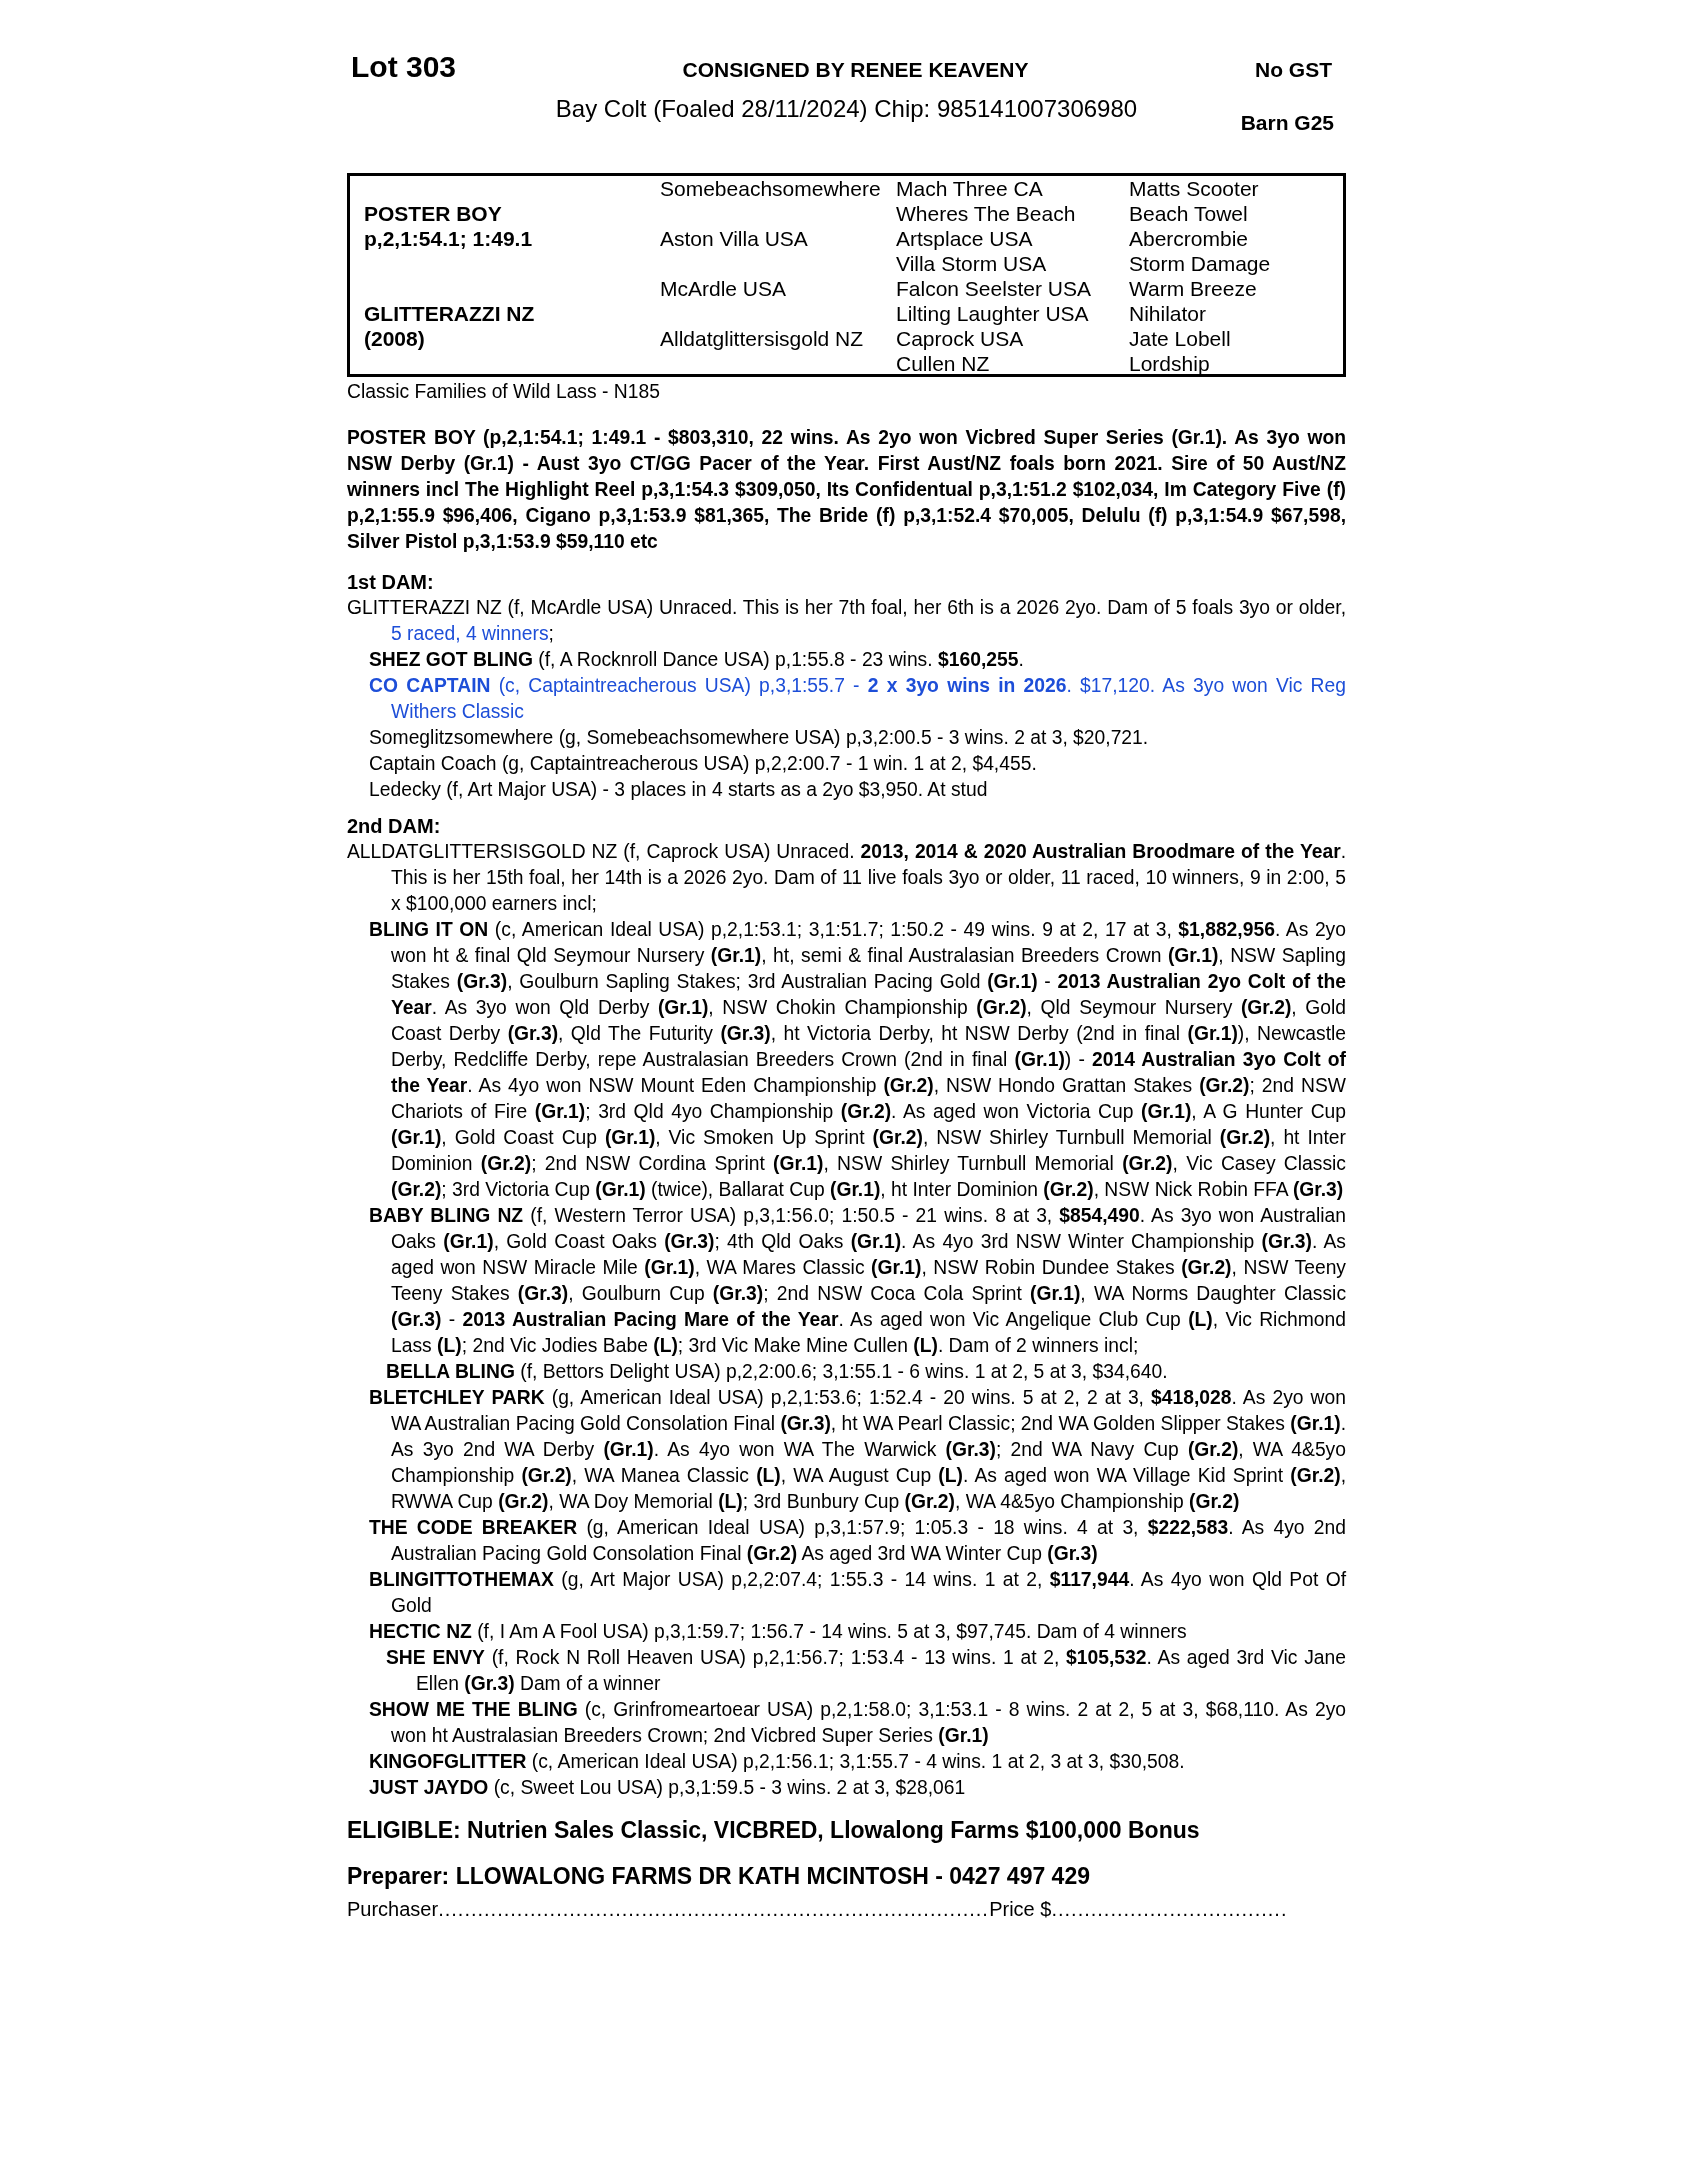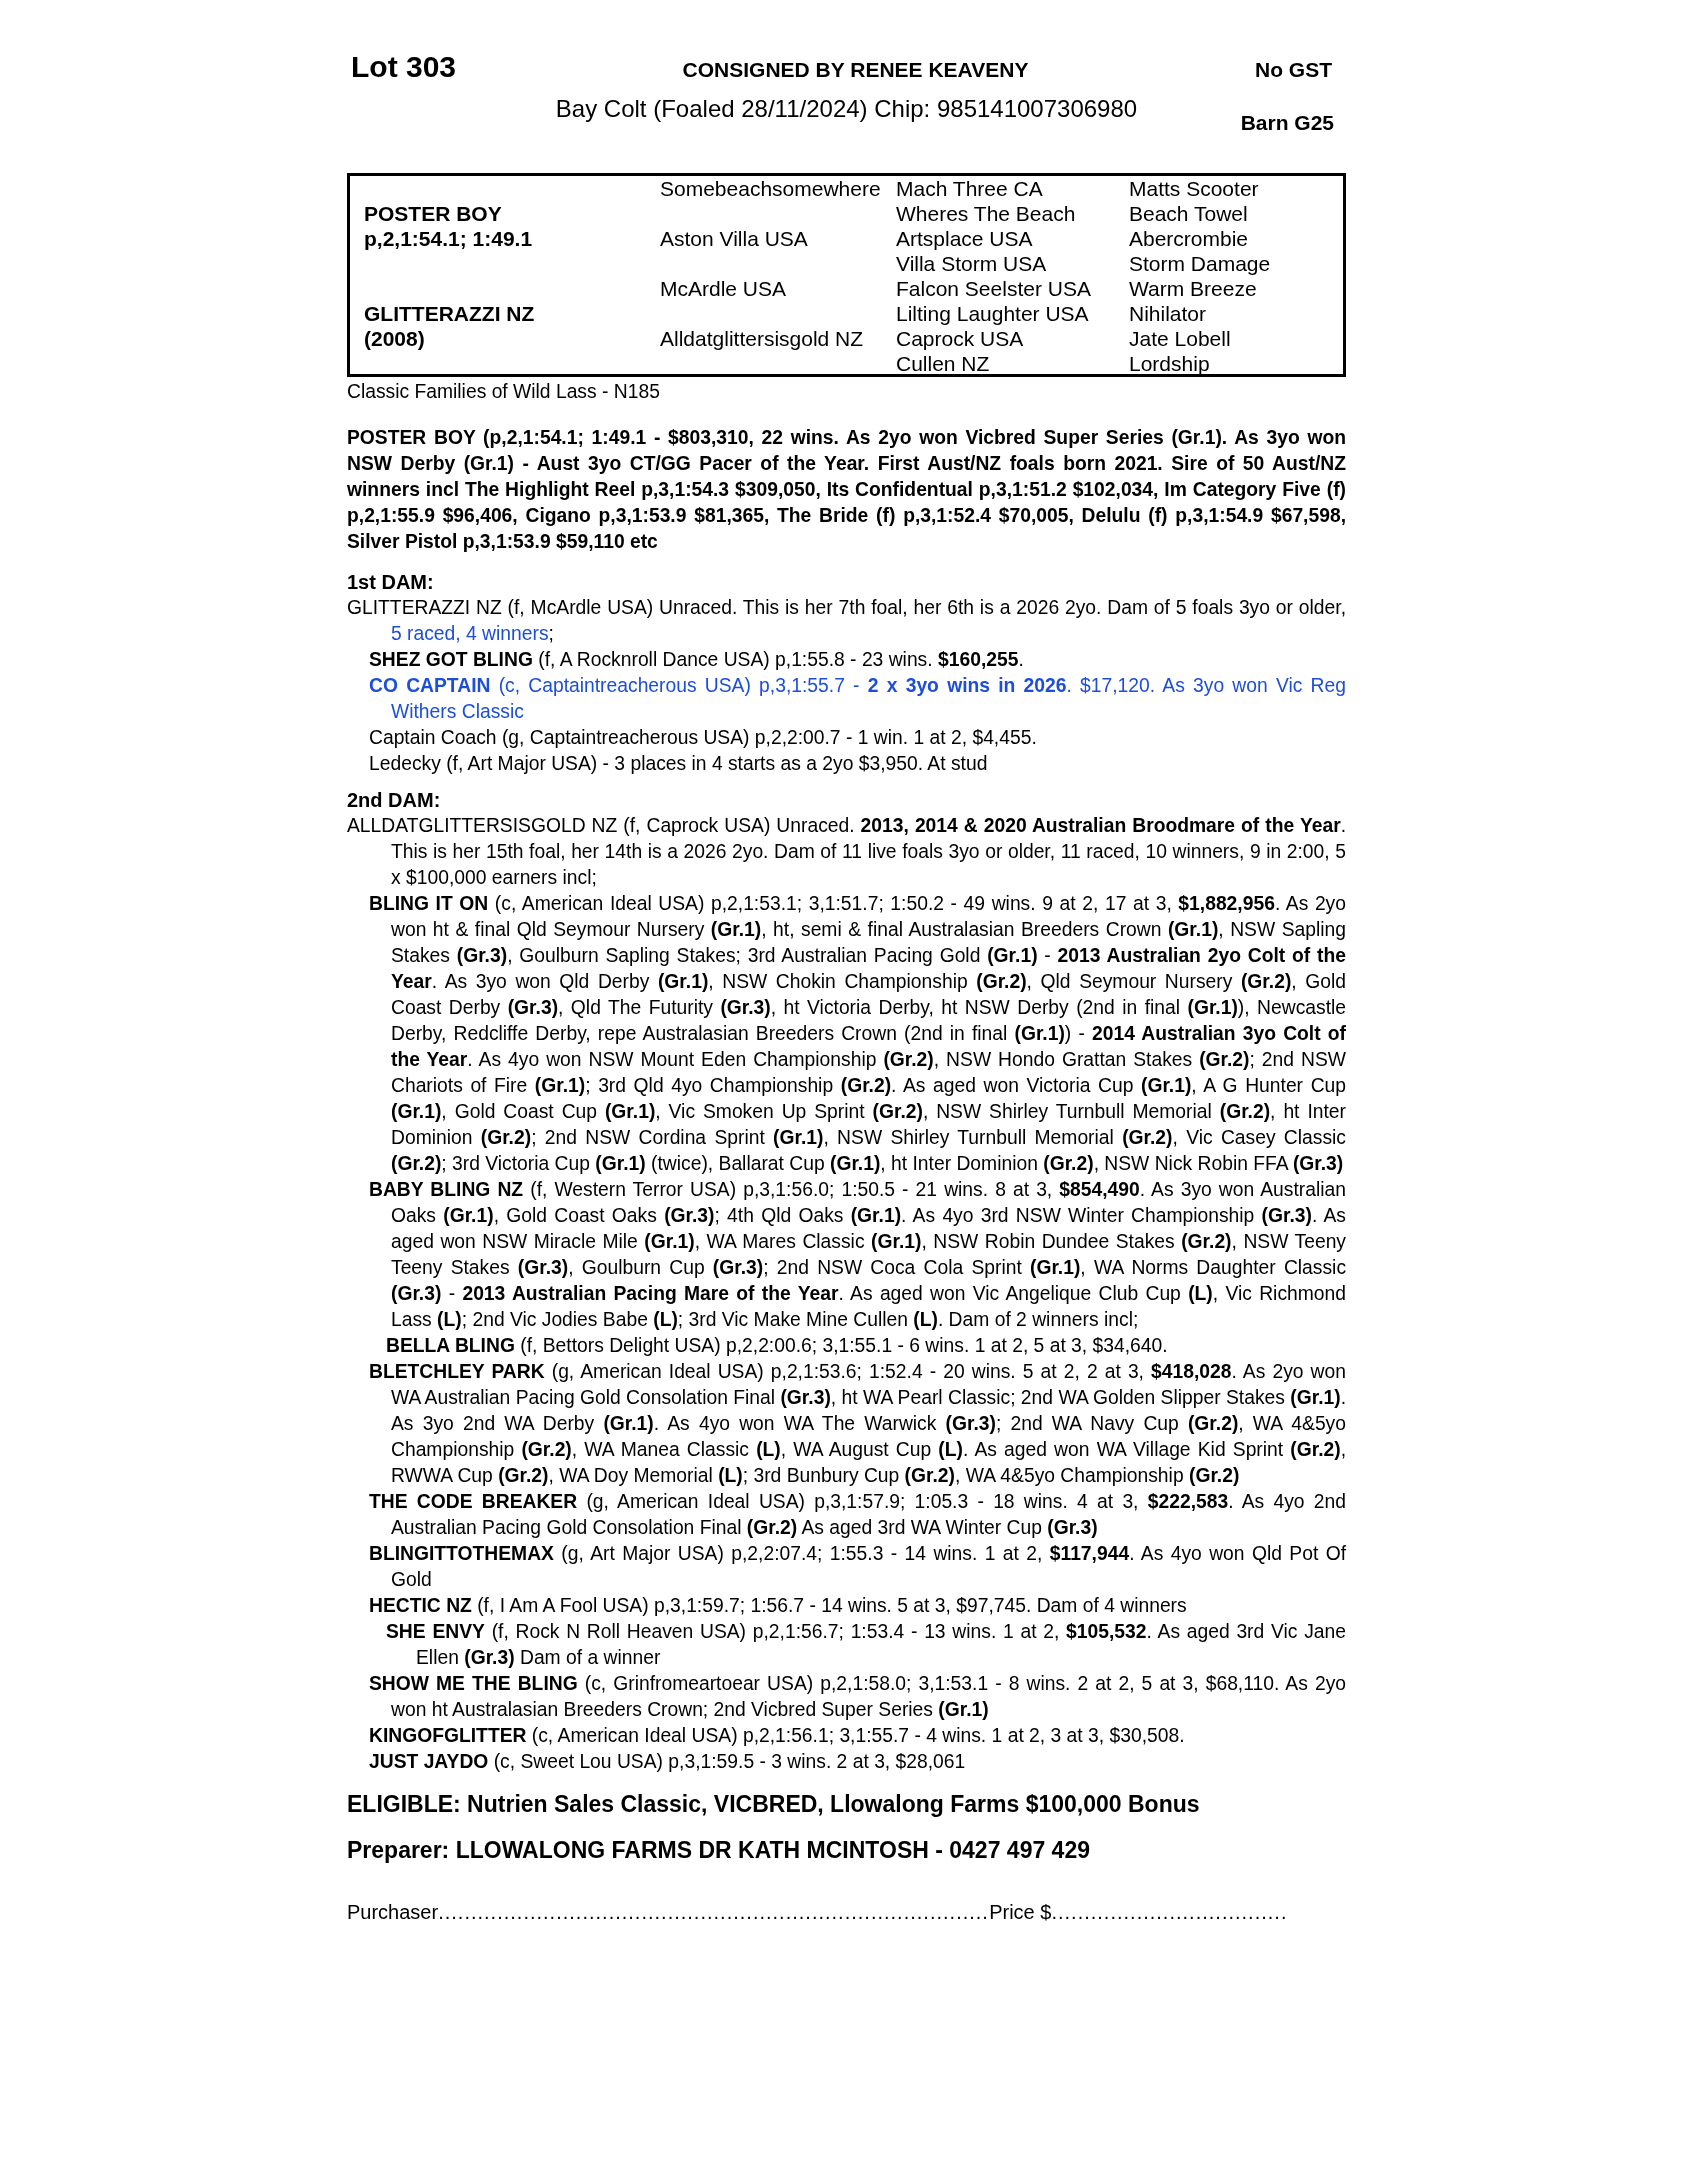--- a/index.html
+++ b/index.html
@@ -30,21 +30,21 @@
   .lv3{padding-left:69px;text-indent:-30px;}
   .dam-h{margin:0;font-weight:bold;font-size:20px;}
   #dam1-h{margin-top:14px;}
   #dam2-h{margin-top:10px;}
   #family-line{margin:0;}
   #sire-para{margin-top:20px;}
   .b{font-weight:bold;}
   .r{color:#1d4ed8;}
   #eligible{margin:16px 0 0 0;font-size:23px;font-weight:bold;text-align:left;}
   #preparer{margin:20px 0 0 0;font-size:23px;font-weight:bold;text-align:left;}
-  #purchaser-row{margin-top:36px;display:flex;align-items:center;font-size:20px;}
+  #purchaser-row{margin-top:7px;display:flex;align-items:center;font-size:20px;}
   .dots{overflow:hidden;white-space:nowrap;letter-spacing:1px;}
   #dots1{width:551px;flex:0 0 551px;}
   #dots2{width:236px;flex:0 0 236px;}
   .nowrap{white-space:nowrap;}
 </style>
 </head>
 <body>
 
 <div class="hdr-row1">
   <div class="lot">Lot 303</div>
@@ -86,20 +86,21 @@
 
 <div class="content">
   <p class="para" id="family-line">Classic Families of Wild Lass - N185</p>
 
   <p class="para lv0" id="sire-para"><span class="b">POSTER BOY (p,2,1:54.1; 1:49.1 - $803,310, 22 wins. As 2yo won Vicbred Super Series (Gr.1). As 3yo won NSW Derby (Gr.1) - Aust 3yo CT/GG Pacer of the Year. First Aust/NZ foals born 2021. Sire of 50 Aust/NZ winners incl The Highlight Reel p,3,1:54.3 $309,050, Its Confidentual p,3,1:51.2 $102,034, Im Category Five (f) p,2,1:55.9 $96,406, Cigano p,3,1:53.9 $81,365, The Bride (f) p,3,1:52.4 $70,005, Delulu (f) p,3,1:54.9 $67,598, Silver Pistol p,3,1:53.9 $59,110 etc</span></p>
 
   <p class="dam-h" id="dam1-h">1st DAM:</p>
   <p class="para lv1"><span>GLITTERAZZI NZ (f, McArdle USA) Unraced. This is her 7th foal, her 6th is a 2026 2yo. Dam of 5 foals 3yo or older, </span><span class="r">5 raced, 4 winners</span><span>;</span></p>
   <p class="para lv2"><span class="b">SHEZ GOT BLING</span><span> (f, A Rocknroll Dance USA) p,1:55.8 - 23 wins. </span><span class="b">$160,255</span><span>.</span></p>
   <p class="para lv2"><span class="b r">CO CAPTAIN</span><span class="r"> (c, Captaintreacherous USA) p,3,1:55.7 - </span><span class="b r">2 x 3yo wins in 2026</span><span class="r">. $17,120. As 3yo won Vic Reg Withers Classic</span></p>
+  <p class="para lv2"><span>Someglitzsomewhere (g, Somebeachsomewhere USA) p,3,2:00.5 - 3 wins. 2 at 3, $20,721.</span></p>
   <p class="para lv2"><span>Captain Coach (g, Captaintreacherous USA) p,2,2:00.7 - 1 win. 1 at 2, $4,455.</span></p>
   <p class="para lv2"><span>Ledecky (f, Art Major USA) - 3 places in 4 starts as a 2yo $3,950. At stud</span></p>
 
   <p class="dam-h" id="dam2-h">2nd DAM:</p>
   <p class="para lv1"><span>ALLDATGLITTERSISGOLD NZ (f, Caprock USA) Unraced. </span><span class="b">2013, 2014 &amp; 2020 Australian Broodmare of the Year</span><span>. This is her 15th foal, her 14th is a 2026 2yo. Dam of 11 live foals 3yo or older, 11 raced, 10 winners, 9 in 2:00, 5 x $100,000 earners incl;</span></p>
   <p class="para lv2"><span class="b">BLING IT ON</span><span> (c, American Ideal USA) p,2,1:53.1; 3,1:51.7; 1:50.2 - 49 wins. 9 at 2, 17 at 3, </span><span class="b">$1,882,956</span><span>. As 2yo won ht &amp; final Qld Seymour Nursery </span><span class="b">(Gr.1)</span><span>, ht, semi &amp; final Australasian Breeders Crown </span><span class="b">(Gr.1)</span><span>, NSW Sapling Stakes </span><span class="b">(Gr.3)</span><span>, Goulburn Sapling Stakes; 3rd Australian Pacing Gold </span><span class="b">(Gr.1)</span><span> - </span><span class="b">2013 Australian 2yo Colt of the Year</span><span>. As 3yo won Qld Derby </span><span class="b">(Gr.1)</span><span>, NSW Chokin Championship </span><span class="b">(Gr.2)</span><span>, Qld Seymour Nursery </span><span class="b">(Gr.2)</span><span>, Gold Coast Derby </span><span class="b">(Gr.3)</span><span>, Qld The Futurity </span><span class="b">(Gr.3)</span><span>, ht Victoria Derby, ht NSW Derby (2nd in final </span><span class="b">(Gr.1)</span><span>), Newcastle Derby, Redcliffe Derby, repe Australasian Breeders Crown (2nd in final </span><span class="b">(Gr.1)</span><span>) - </span><span class="b">2014 Australian 3yo Colt of the Year</span><span>. As 4yo won NSW Mount Eden Championship </span><span class="b">(Gr.2)</span><span>, NSW Hondo Grattan Stakes </span><span class="b">(Gr.2)</span><span>; 2nd NSW Chariots of Fire </span><span class="b">(Gr.1)</span><span>; 3rd Qld 4yo Championship </span><span class="b">(Gr.2)</span><span>. As aged won Victoria Cup </span><span class="b">(Gr.1)</span><span>, A G Hunter Cup </span><span class="b">(Gr.1)</span><span>, Gold Coast Cup </span><span class="b">(Gr.1)</span><span>, Vic Smoken Up Sprint </span><span class="b">(Gr.2)</span><span>, NSW Shirley Turnbull Memorial </span><span class="b">(Gr.2)</span><span>, ht Inter Dominion </span><span class="b">(Gr.2)</span><span>; 2nd NSW Cordina Sprint </span><span class="b">(Gr.1)</span><span>, NSW Shirley Turnbull Memorial </span><span class="b">(Gr.2)</span><span>, Vic Casey Classic </span><span class="b">(Gr.2)</span><span>; 3rd Victoria Cup </span><span class="b">(Gr.1)</span><span> (twice), Ballarat Cup </span><span class="b">(Gr.1)</span><span>, ht Inter Dominion </span><span class="b">(Gr.2)</span><span>, NSW Nick Robin FFA </span><span class="b">(Gr.3)</span></p>
   <p class="para lv2"><span class="b">BABY BLING NZ</span><span> (f, Western Terror USA) p,3,1:56.0; 1:50.5 - 21 wins. 8 at 3, </span><span class="b">$854,490</span><span>. As 3yo won Australian Oaks </span><span class="b">(Gr.1)</span><span>, Gold Coast Oaks </span><span class="b">(Gr.3)</span><span>; 4th Qld Oaks </span><span class="b">(Gr.1)</span><span>. As 4yo 3rd NSW Winter Championship </span><span class="b">(Gr.3)</span><span>. As aged won NSW Miracle Mile </span><span class="b">(Gr.1)</span><span>, WA Mares Classic </span><span class="b">(Gr.1)</span><span>, NSW Robin Dundee Stakes </span><span class="b">(Gr.2)</span><span>, NSW Teeny Teeny Stakes </span><span class="b">(Gr.3)</span><span>, Goulburn Cup </span><span class="b">(Gr.3)</span><span>; 2nd NSW Coca Cola Sprint </span><span class="b">(Gr.1)</span><span>, WA Norms Daughter Classic </span><span class="b">(Gr.3)</span><span> - </span><span class="b">2013 Australian Pacing Mare of the Year</span><span>. As aged won Vic Angelique Club Cup </span><span class="b">(L)</span><span>, Vic Richmond Lass </span><span class="b">(L)</span><span>; 2nd Vic Jodies Babe </span><span class="b">(L)</span><span>; 3rd Vic Make Mine Cullen </span><span class="b">(L)</span><span>. Dam of 2 winners incl;</span></p>
   <p class="para lv3"><span class="b">BELLA BLING</span><span> (f, Bettors Delight USA) p,2,2:00.6; 3,1:55.1 - 6 wins. 1 at 2, 5 at 3, $34,640.</span></p>
   <p class="para lv2"><span class="b">BLETCHLEY PARK</span><span> (g, American Ideal USA) p,2,1:53.6; 1:52.4 - 20 wins. 5 at 2, 2 at 3, </span><span class="b">$418,028</span><span>. As 2yo won WA Australian Pacing Gold Consolation Final </span><span class="b">(Gr.3)</span><span>, ht WA Pearl Classic; 2nd WA Golden Slipper Stakes </span><span class="b">(Gr.1)</span><span>. As 3yo 2nd WA Derby </span><span class="b">(Gr.1)</span><span>. As 4yo won WA The Warwick </span><span class="b">(Gr.3)</span><span>; 2nd WA Navy Cup </span><span class="b">(Gr.2)</span><span>, WA 4&amp;5yo Championship </span><span class="b">(Gr.2)</span><span>, WA Manea Classic </span><span class="b">(L)</span><span>, WA August Cup </span><span class="b">(L)</span><span>. As aged won WA Village Kid Sprint </span><span class="b">(Gr.2)</span><span>, RWWA Cup </span><span class="b">(Gr.2)</span><span>, WA Doy Memorial </span><span class="b">(L)</span><span>; 3rd Bunbury Cup </span><span class="b">(Gr.2)</span><span>, WA 4&amp;5yo Championship </span><span class="b">(Gr.2)</span></p>
   <p class="para lv2"><span class="b">THE CODE BREAKER</span><span> (g, American Ideal USA) p,3,1:57.9; 1:05.3 - 18 wins. 4 at 3, </span><span class="b">$222,583</span><span>. As 4yo 2nd Australian Pacing Gold Consolation Final </span><span class="b">(Gr.2)</span><span> As aged 3rd WA Winter Cup </span><span class="b">(Gr.3)</span></p>

